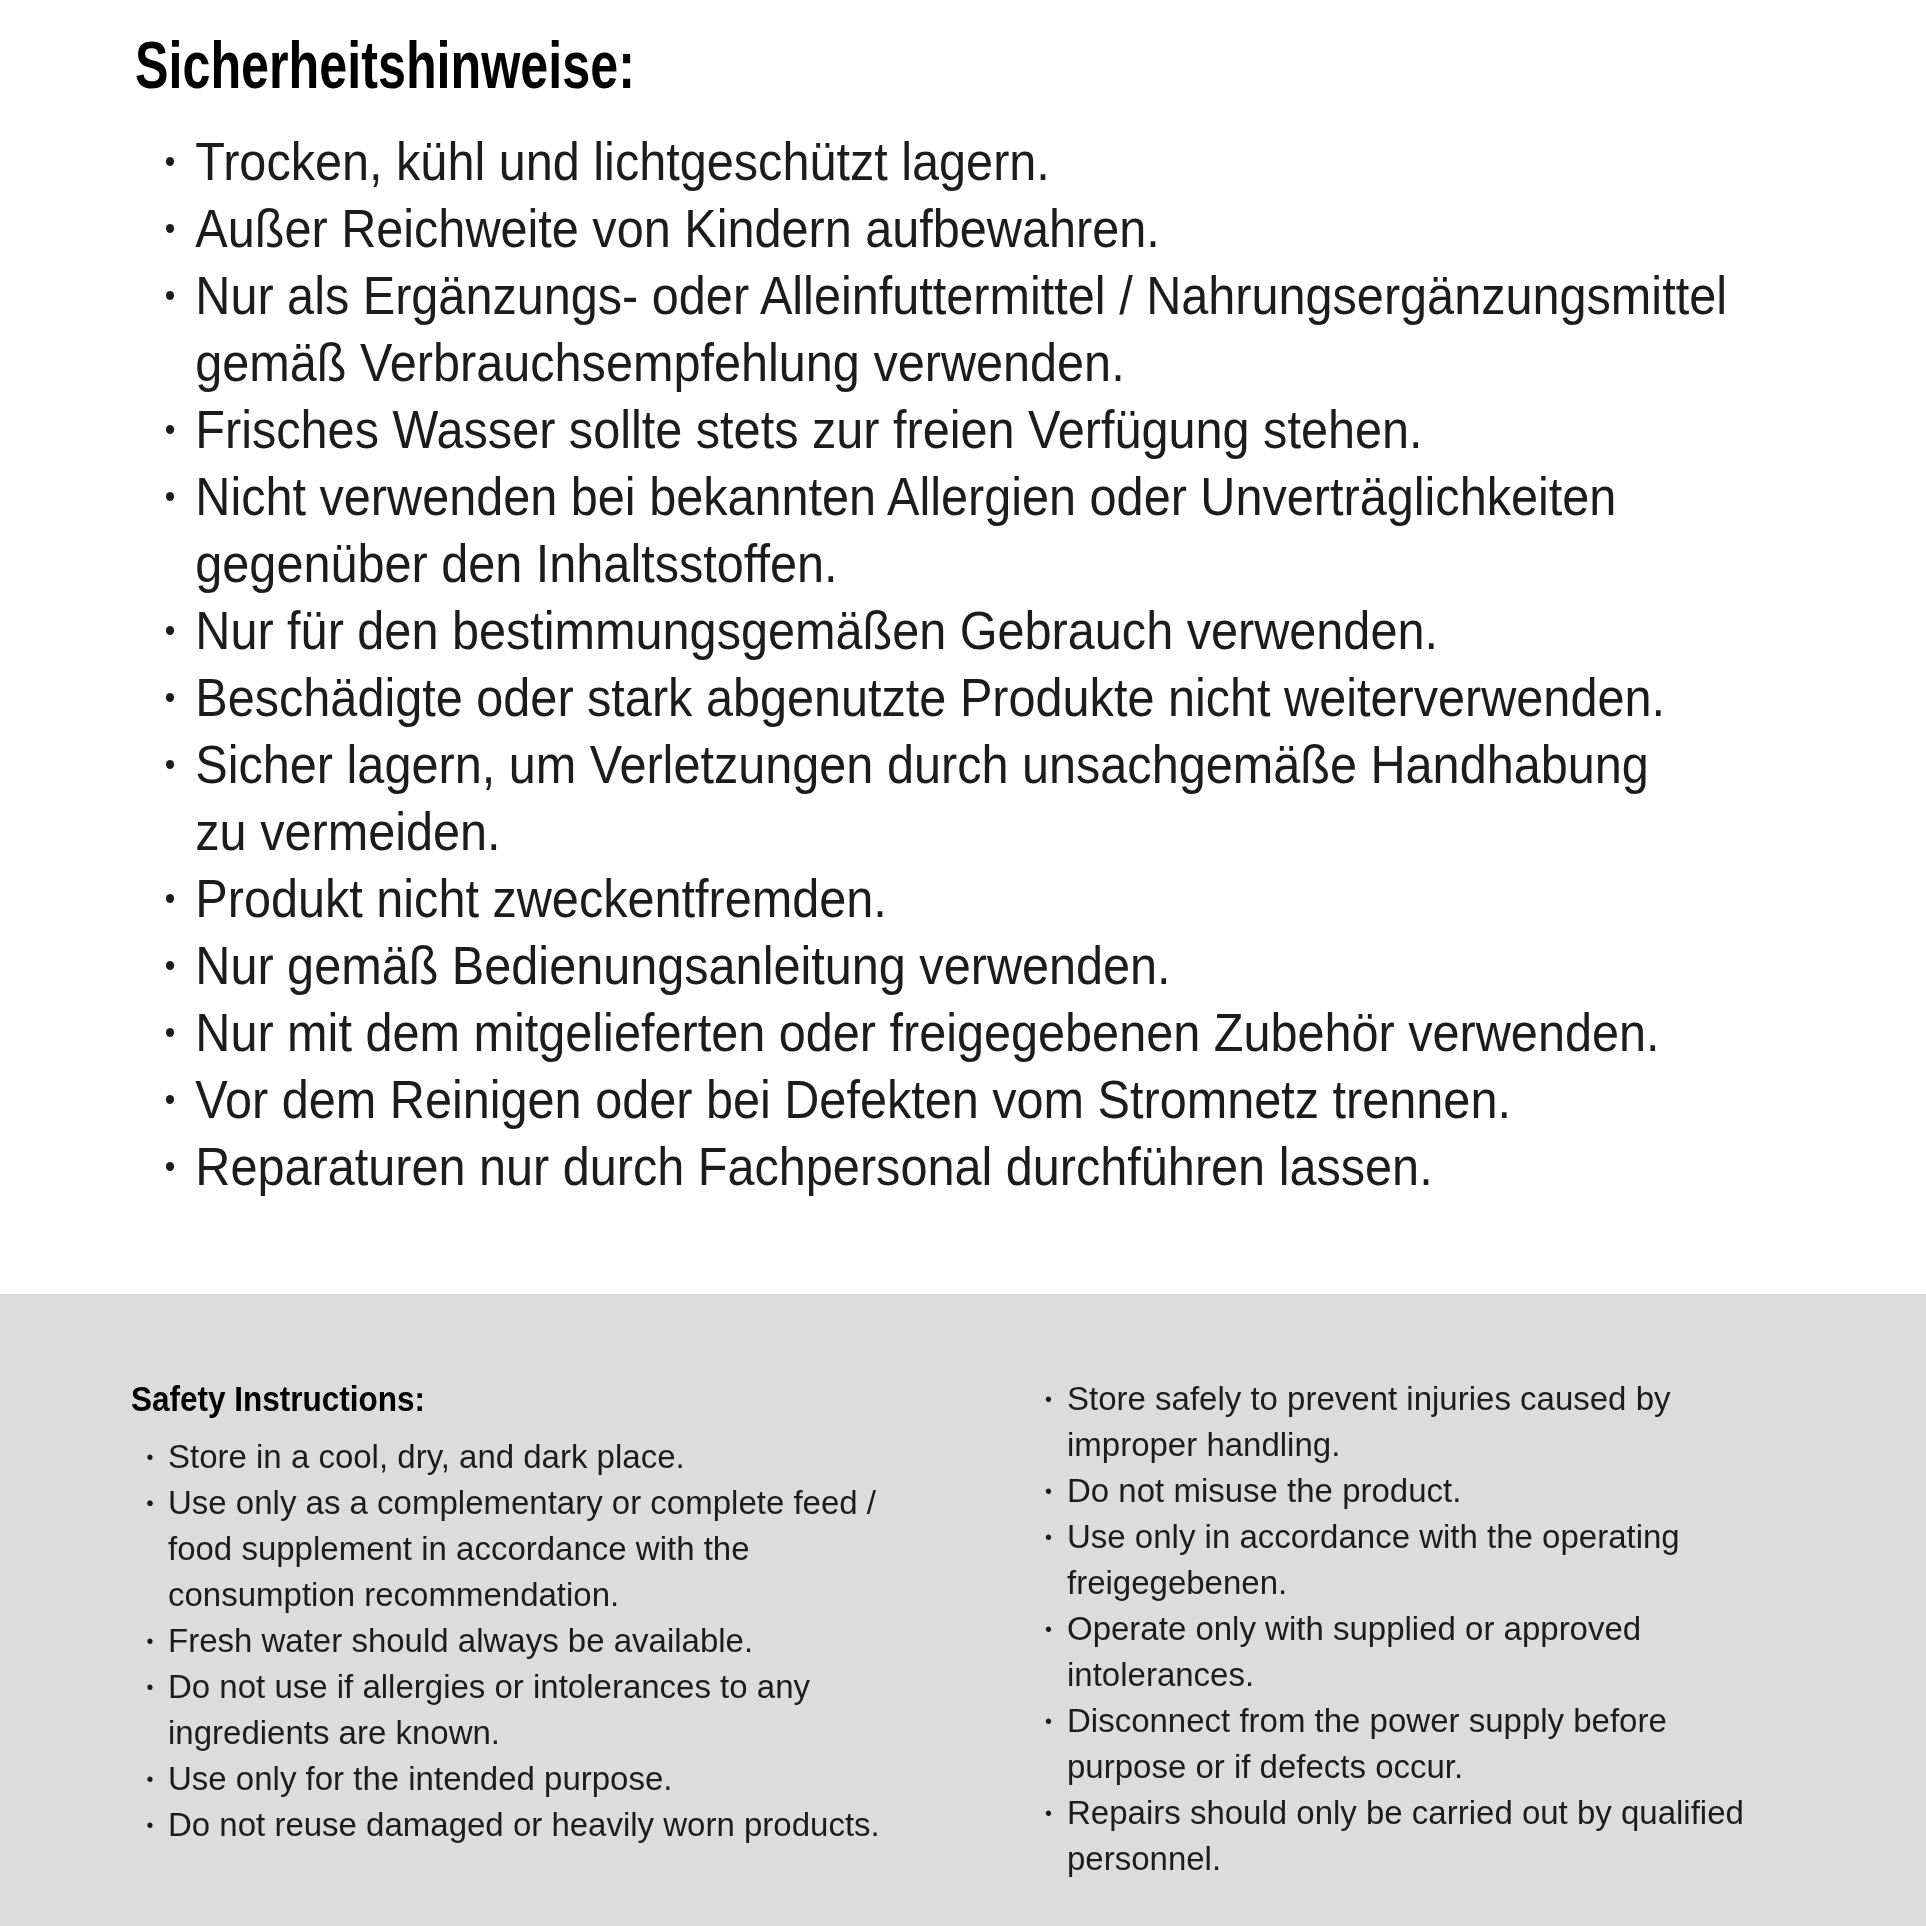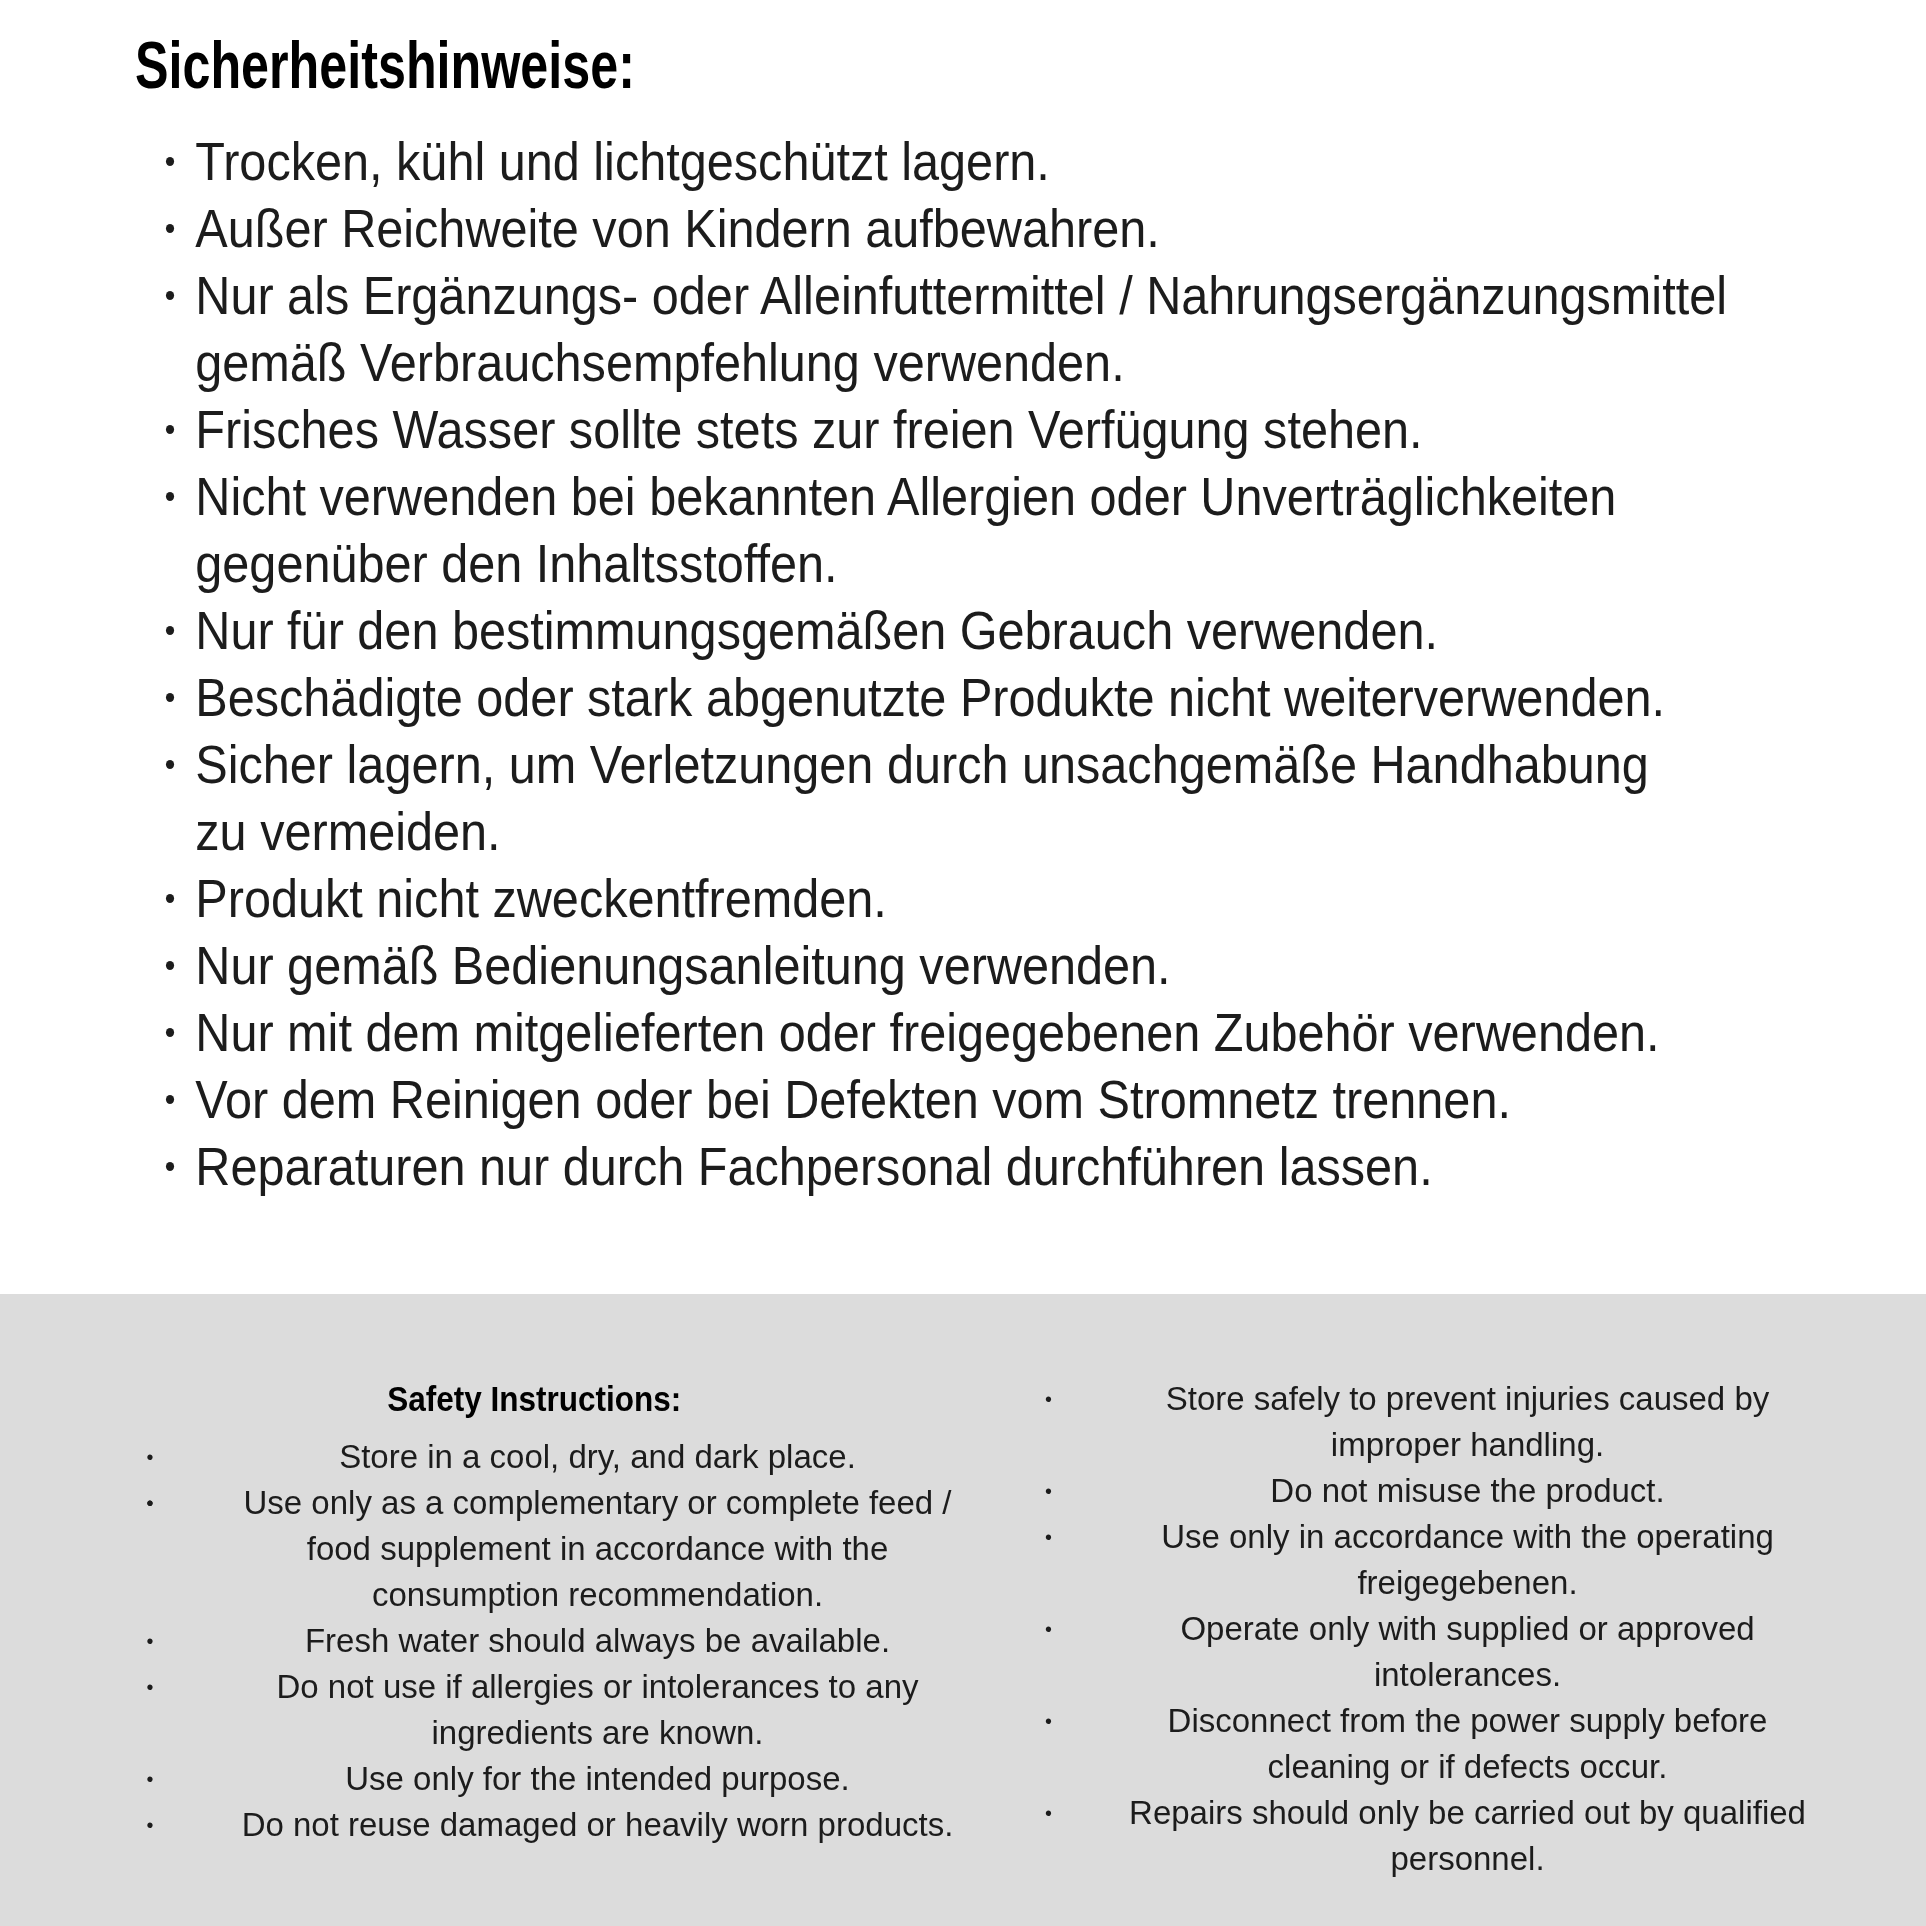--- a/index.html
+++ b/index.html
@@ -57,21 +57,20 @@
     position: absolute;
     left: 0;
     top: 1294px;
     width: 1926px;
     height: 632px;
     background: #dcdcdc;
     box-sizing: border-box;
     padding: 82px 58px 0 131px;
     display: flex;
     align-items: flex-start;
-    text-align: center;
   }
   .en-col-left  { width: 896px; flex: 0 0 auto; }
   .en-col-right { flex: 1 1 auto; margin-left: 18px; }
 
   .en-heading {
     margin: 0 0 11.6px 0;
     font-size: 35px;
     line-height: 46px;
     font-weight: bold;
     color: #000000;
@@ -138,21 +137,21 @@
     <div class="en-col-right">
       <div class="en-list">
           <div class="line"><span class="marker">•</span><span class="txt">Store safely to prevent injuries caused by</span></div>
           <div class="line"><span class="txt">improper handling.</span></div>
           <div class="line"><span class="marker">•</span><span class="txt">Do not misuse the product.</span></div>
           <div class="line"><span class="marker">•</span><span class="txt">Use only in accordance with the operating</span></div>
           <div class="line"><span class="txt">freigegebenen.</span></div>
           <div class="line"><span class="marker">•</span><span class="txt">Operate only with supplied or approved</span></div>
           <div class="line"><span class="txt">intolerances.</span></div>
           <div class="line"><span class="marker">•</span><span class="txt">Disconnect from the power supply before</span></div>
-          <div class="line"><span class="txt">cleaning or if defects occur.</span></div>
+          <div class="line"><span class="txt">purpose or if defects occur.</span></div>
           <div class="line"><span class="marker">•</span><span class="txt">Repairs should only be carried out by qualified</span></div>
           <div class="line"><span class="txt">personnel.</span></div>
         </div>
     </div>
   </div>
 
 </div>
 
 
 </body></html>

